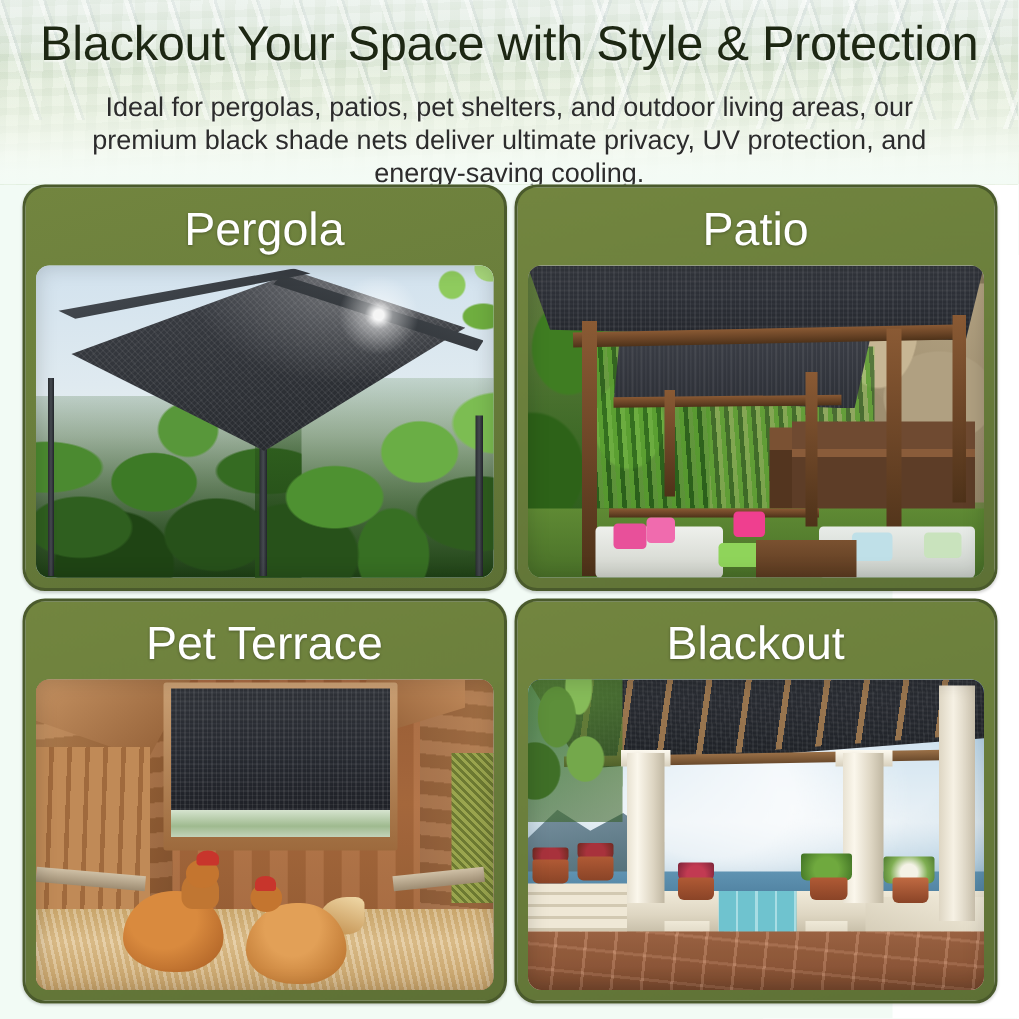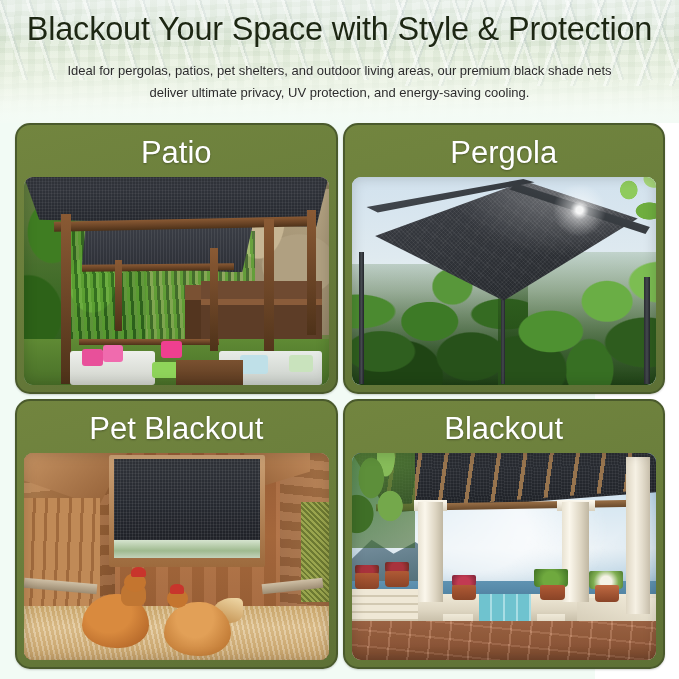--- a/index.html
+++ b/index.html
@@ -79,21 +79,21 @@
     letter-spacing: -0.2px;
     color: #1d2713;
     text-shadow: 0 1px 1px rgba(255,255,255,.55);
     white-space: nowrap;
   }
 
   .subtitle {
     position: absolute;
     left: 60px; right: 60px; top: 60px;
     text-align: center;
-    font-size: 13px;
+    font-size: 18px;
     line-height: 22px;
     color: #2c2c2c;
     text-shadow: 0 1px 1px rgba(255,255,255,.5);
   }
 
   
   .grid {
     position: absolute;
     left: 15px; top: 123px;
     width: 650px; height: 546px;
@@ -444,20 +444,38 @@
     <div class="hdr-arches"></div>
     <div class="hdr-arches2"></div>
     <div class="hdr-fade"></div>
     <div class="hdr-text">
       <div class="title">Blackout Your Space with Style &amp; Protection</div>
       <div class="subtitle">Ideal for pergolas, patios, pet shelters, and outdoor living areas, our premium black shade nets deliver ultimate privacy, UV protection, and energy-saving cooling.</div>
     </div>
   </div>
 
   <div class="grid">
+
+    <div class="card">
+      <div class="card-title">Pergola</div>
+      <div class="photo">
+        <div class="pg-sky"></div>
+        <div class="pg-trees-l"></div>
+        <div class="pg-trees-r"></div>
+        <div class="pg-leaf-tr"></div>
+        <div class="pg-post pg-post-l"></div>
+        <div class="pg-post pg-post-c"></div>
+        <div class="pg-post pg-post-r"></div>
+        <div class="pg-canopy"></div>
+        <div class="pg-beam"></div>
+        <div class="pg-beam2"></div>
+        <div class="pg-sun"></div>
+        <div class="vign"></div>
+      </div>
+    </div>
 
     <div class="card">
       <div class="card-title">Patio</div>
       <div class="photo">
         <div class="pt-bg"></div>
         <div class="pt-rock"></div>
         <div class="pt-foliage-l"></div>
         <div class="pt-willow"></div>
         <div class="pt-cabin2"></div>
         <div class="pt-cabin"></div>
@@ -479,39 +497,21 @@
         <div class="cush pt-pil-p3"></div>
         <div class="cush pt-pil-g"></div>
         <div class="cush pt-pil-b"></div>
         <div class="cush pt-pil-g2"></div>
         <div class="pt-table"></div>
         <div class="vign"></div>
       </div>
     </div>
 
     <div class="card">
-      <div class="card-title">Pergola</div>
-      <div class="photo">
-        <div class="pg-sky"></div>
-        <div class="pg-trees-l"></div>
-        <div class="pg-trees-r"></div>
-        <div class="pg-leaf-tr"></div>
-        <div class="pg-post pg-post-l"></div>
-        <div class="pg-post pg-post-c"></div>
-        <div class="pg-post pg-post-r"></div>
-        <div class="pg-canopy"></div>
-        <div class="pg-beam"></div>
-        <div class="pg-beam2"></div>
-        <div class="pg-sun"></div>
-        <div class="vign"></div>
-      </div>
-    </div>
-
-    <div class="card">
-      <div class="card-title">Pet Blackout</div>
+      <div class="card-title">Pet Terrace</div>
       <div class="photo">
         <div class="ps-bg"></div>
         <div class="ps-wall-l"></div>
         <div class="ps-wall-r"></div>
         <div class="ps-rafter"></div>
         <div class="ps-rafter2"></div>
         <div class="ps-winframe"></div>
         <div class="ps-glass"></div>
         <div class="ps-shade"></div>
         <div class="ps-fence"></div>

